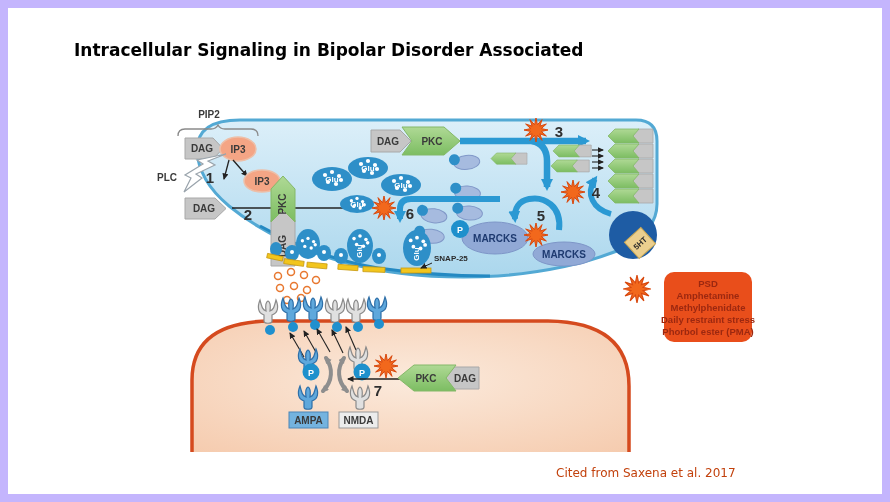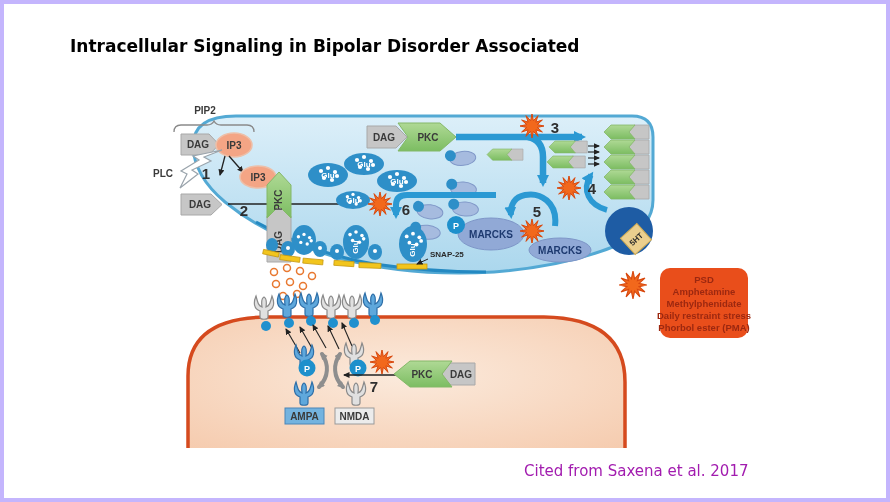--- a/index.html
+++ b/index.html
@@ -1,21 +1,21 @@
 <!DOCTYPE html>
 <html><head>
 <meta charset="utf-8">
 <style>
   html,body{margin:0;padding:0;background:#fff;}
   .frame{position:relative;width:890px;height:502px;box-sizing:border-box;
-         border:4px solid #c4b5fd;background:#fff;overflow:hidden;
+         border:8px solid #c4b5fd;background:#fff;overflow:hidden;
          font-family:"DejaVu Sans","Liberation Sans",sans-serif;}
   .title{position:absolute;left:66px;top:31px;font-size:17px;font-weight:bold;
          color:#000;line-height:1.3;letter-spacing:0px;}
-  .citation{position:absolute;left:520px;top:458px;font-size:15px;color:#a21caf;}
+  .citation{position:absolute;left:548px;top:458px;font-size:12px;color:#c2410c;}
   svg{position:absolute;left:0;top:0;}
   text{font-family:"Liberation Sans",sans-serif;}
   .lbl{font-size:10px;font-weight:bold;fill:#3a3a3a;}
   .lbl-sm{font-size:8px;font-weight:bold;fill:#2a2a2a;}
   .num{font-size:15px;font-weight:bold;fill:#2f2f2f;}
   .glu{font-size:8px;font-weight:bold;fill:#ffffff;}
   .ptxt{font-size:9px;font-weight:bold;fill:#ffffff;}
   .marckstxt{font-size:10px;font-weight:bold;fill:#1e3a70;}
   .legendtxt{font-size:9.5px;font-weight:bold;fill:#9c2810;}
 </style>

